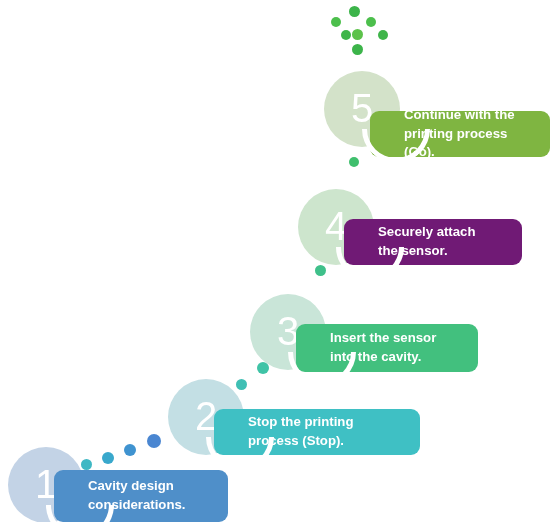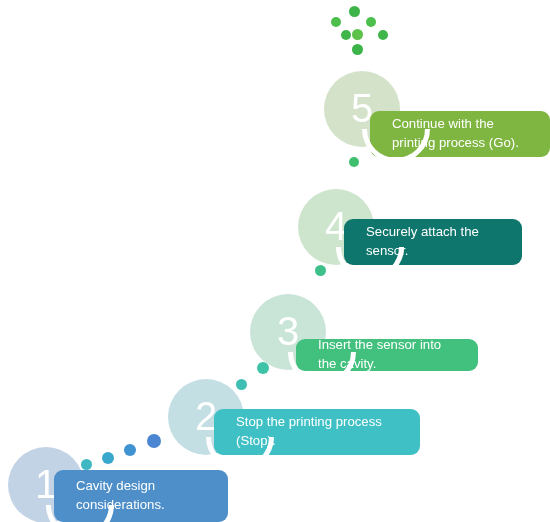--- a/index.html
+++ b/index.html
@@ -50,25 +50,25 @@
   .bubble{
     position:absolute;
     border-radius:9px;
     box-sizing:border-box;
     display:flex;
     align-items:center;
     padding:9px 14px 9px 18px;
     z-index:4;
   }
   .bubble p{
-    margin:4px;
+    margin:16px;
     color:#ffffff;
     font-size:13.2px;
     line-height:1.42;
-    font-weight:400;
+    font-weight:700;
   }
 
   
   .dot{
     position:absolute;
     border-radius:50%;
     z-index:2;
   }
 
   
@@ -113,30 +113,30 @@
       <div class="step">
         <div class="bubble" style="left: 214px; top: 409px; width: 206px; height: 46px; background: rgb(63, 192, 196);">
           <p>Stop the printing process (Stop).</p>
         </div>
         <div class="num-circle" style="left: 168px; top: 379px; width: 76px; height: 76px; background: rgb(195, 223, 228);">
           <span style="color: rgb(255, 255, 255);">2</span>
         </div>
         <div class="swoosh" style="left: 206px; top: 403px;"></div>
       </div>
       <div class="step">
-        <div class="bubble" style="left: 296px; top: 339px; width: 182px; height: 32px; background: rgb(66, 192, 126);">
+        <div class="bubble" style="left: 296px; top: 324px; width: 182px; height: 48px; background: rgb(66, 192, 126);">
           <p>Insert the sensor into the cavity.</p>
         </div>
         <div class="num-circle" style="left: 250px; top: 294px; width: 76px; height: 76px; background: rgb(201, 229, 216);">
           <span style="color: rgb(255, 255, 255);">3</span>
         </div>
         <div class="swoosh" style="left: 288px; top: 318px;"></div>
       </div>
       <div class="step">
-        <div class="bubble" style="left: 344px; top: 219px; width: 178px; height: 46px; background: #0f766e;">
+        <div class="bubble" style="left: 344px; top: 219px; width: 178px; height: 46px; background: #701a75;">
           <p>Securely attach the sensor.</p>
         </div>
         <div class="num-circle" style="left: 298px; top: 189px; width: 76px; height: 76px; background: rgb(205, 229, 205);">
           <span style="color: rgb(255, 255, 255);">4</span>
         </div>
         <div class="swoosh" style="left: 336px; top: 213px;"></div>
       </div>
       <div class="step">
         <div class="bubble" style="left: 370px; top: 111px; width: 180px; height: 46px; background: rgb(127, 181, 65);">
           <p>Continue with the printing process (Go).</p>

